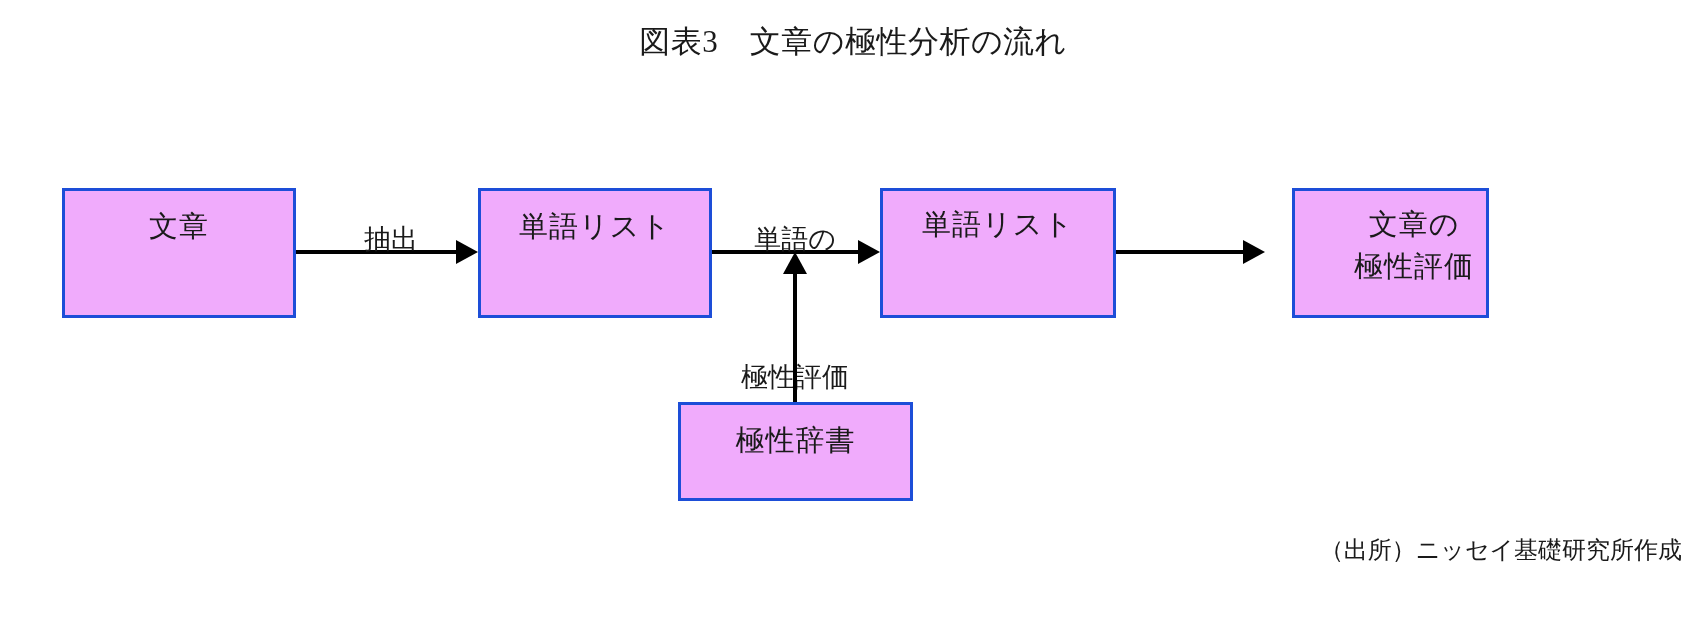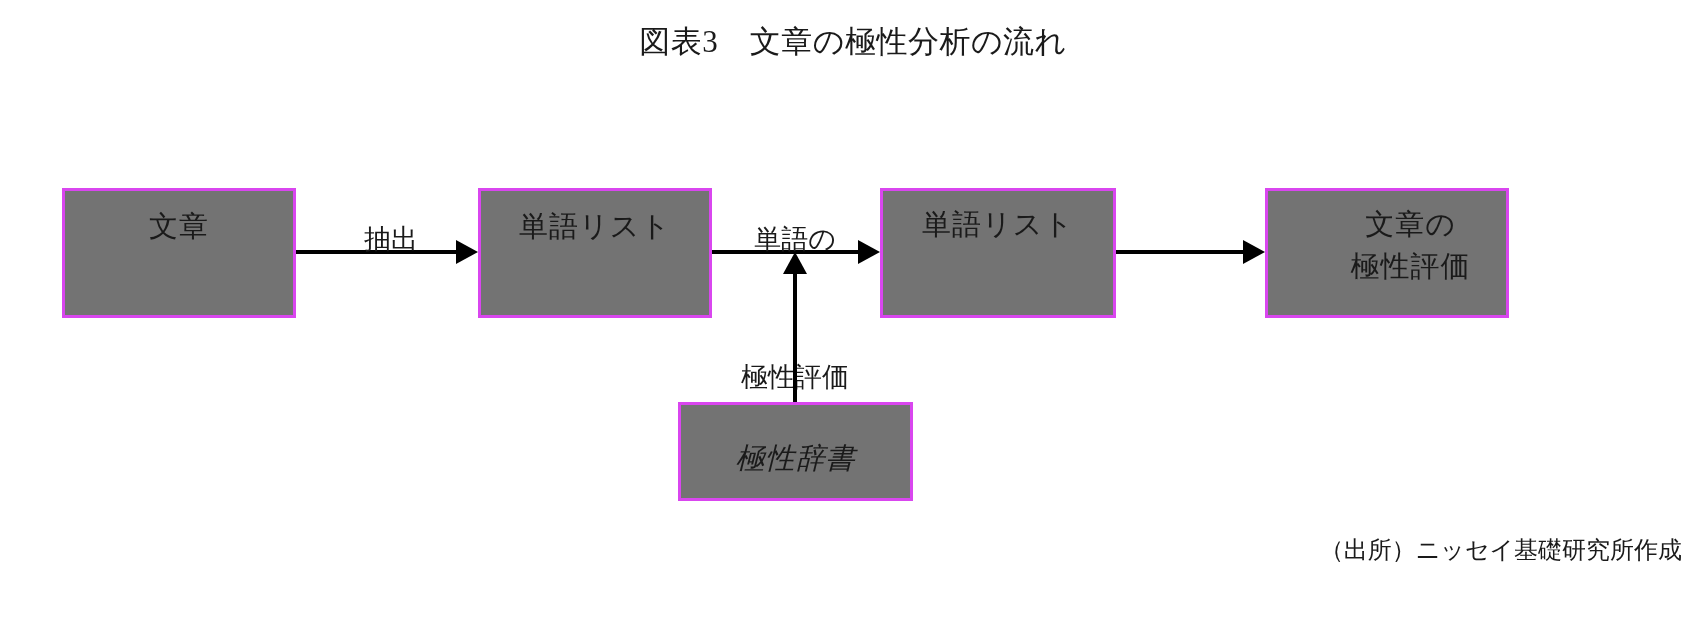--- a/index.html
+++ b/index.html
@@ -31,43 +31,43 @@
     line-height: 40px;
     letter-spacing: 0.5px;
     color: #1a1a1a;
     white-space: pre;
   }
 
   
   .box {
     position: absolute;
     box-sizing: border-box;
-    background: #737373;
-    border: 3px solid #d946ef;
+    background: #f0abfc;
+    border: 3px solid #1d4ed8;
     display: flex;
     flex-direction: column;
     align-items: center;
     justify-content: flex-start;
     color: #1a1a1a;
     text-align: right;
   }
   .box .line {
     font-size: 29px;
     line-height: 42px;
     white-space: pre;
     letter-spacing: 1px;
   }
   .box.one-line { padding-top: 14px; }
   .box.two-line { padding-top: 12px; }
-  .box.bottom-box { padding-top: 32px; font-style: italic; }
+  .box.bottom-box { padding-top: 14px; }
 
   #box-text      { left: 62px;   top: 188px; width: 234px; height: 130px; }
   #box-wordlist  { left: 478px;  top: 188px; width: 234px; height: 130px; }
   #box-wordpol   { left: 880px;  top: 188px; width: 236px; height: 130px; }
-  #box-sentpol   { left: 1265px; top: 188px; width: 244px; height: 130px; padding-left: 47px; }
+  #box-sentpol   { left: 1292px; top: 188px; width: 197px; height: 130px; padding-left: 47px; }
   #box-dict      { left: 678px;  top: 402px; width: 235px; height: 99px;  }
 
   
   .arrow-h {
     position: absolute;
     height: 24px;
   }
   .arrow-h .shaft {
     position: absolute;
     left: 0;

